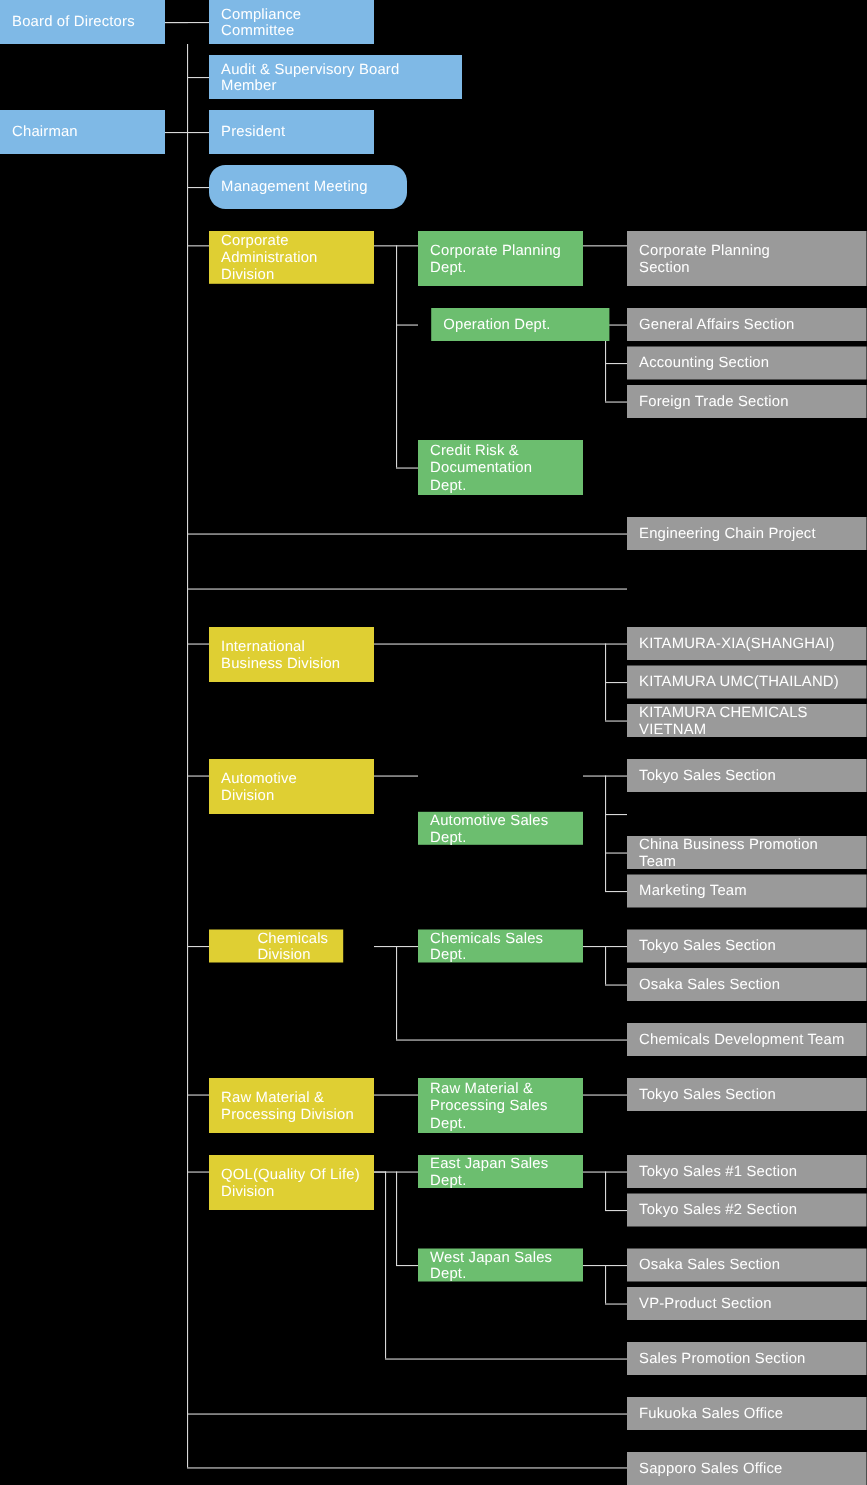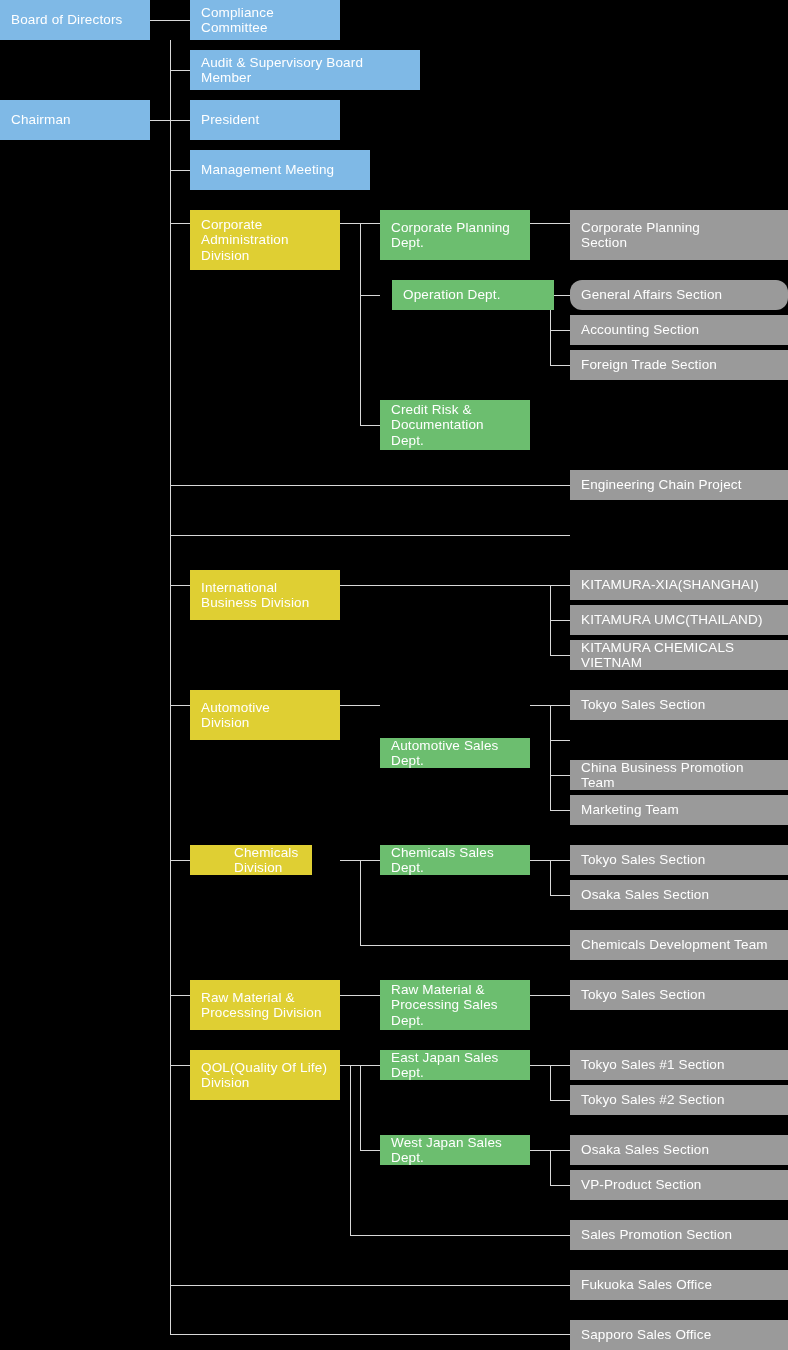--- a/index.html
+++ b/index.html
@@ -128,32 +128,32 @@
   <div class="link h" style="left:530px; top:1150px; width:20px;"></div>
   <div class="link v" style="left:550px; top:1150px; height:35px;"></div>
   <div class="link h" style="left:550px; top:1150px; width:20px;"></div>
   <div class="link h" style="left:550px; top:1185px; width:20px;"></div>
 
   <div class="node lvl-exec" style="left:0px; top:0px; width:150px; height:40px;">Board of Directors</div>
   <div class="node lvl-exec" style="left:190px; top:0px; width:150px; height:40px;">Compliance Committee</div>
   <div class="node lvl-exec" style="left:190px; top:50px; width:230px; height:40px;">Audit &amp; Supervisory Board Member</div>
   <div class="node lvl-exec" style="left:0px; top:100px; width:150px; height:40px;">Chairman</div>
   <div class="node lvl-exec" style="left:190px; top:100px; width:150px; height:40px;">President</div>
-  <div class="node lvl-exec" style="left:190px; top:150px; width:180px; height:40px;">Management Meeting</div>
-
-  <div class="node lvl-div" style="left:190px; top:210px; width:150px; height:60px;">Corporate
+  <div class="node lvl-exec" style="left:190px; top:150px; width:180px; height:40px;border-radius:15px;">Management Meeting</div>
+
+  <div class="node lvl-div" style="left:190px; top:210px; width:150px; height:48px;">Corporate
 Administration
 Division</div>
   <div class="node lvl-dept" style="left:380px; top:210px; width:150px; height:50px;">Corporate Planning
 Dept.</div>
   <div class="node lvl-sect" style="left:570px; top:210px; width:218px; height:50px;">Corporate Planning
 Section</div>
 
   <div class="node lvl-dept" style="left:380px; top:280px; width:162px; height:30px;margin-left:12px;">Operation Dept.</div>
-  <div class="node lvl-sect" style="left:570px; top:280px; width:218px; height:30px;border-radius:12px;">General Affairs Section</div>
+  <div class="node lvl-sect" style="left:570px; top:280px; width:218px; height:30px;">General Affairs Section</div>
   <div class="node lvl-sect" style="left:570px; top:315px; width:218px; height:30px;">Accounting Section</div>
   <div class="node lvl-sect" style="left:570px; top:350px; width:218px; height:30px;">Foreign Trade Section</div>
 
   <div class="node lvl-dept" style="left:380px; top:400px; width:150px; height:50px;">Credit Risk &amp;
 Documentation Dept.</div>
 
   <div class="node lvl-sect" style="left:570px; top:470px; width:218px; height:30px;">Engineering Chain Project</div>
 
   <div class="node lvl-div" style="left:190px; top:570px; width:150px; height:50px;">International
 Business Division</div>

